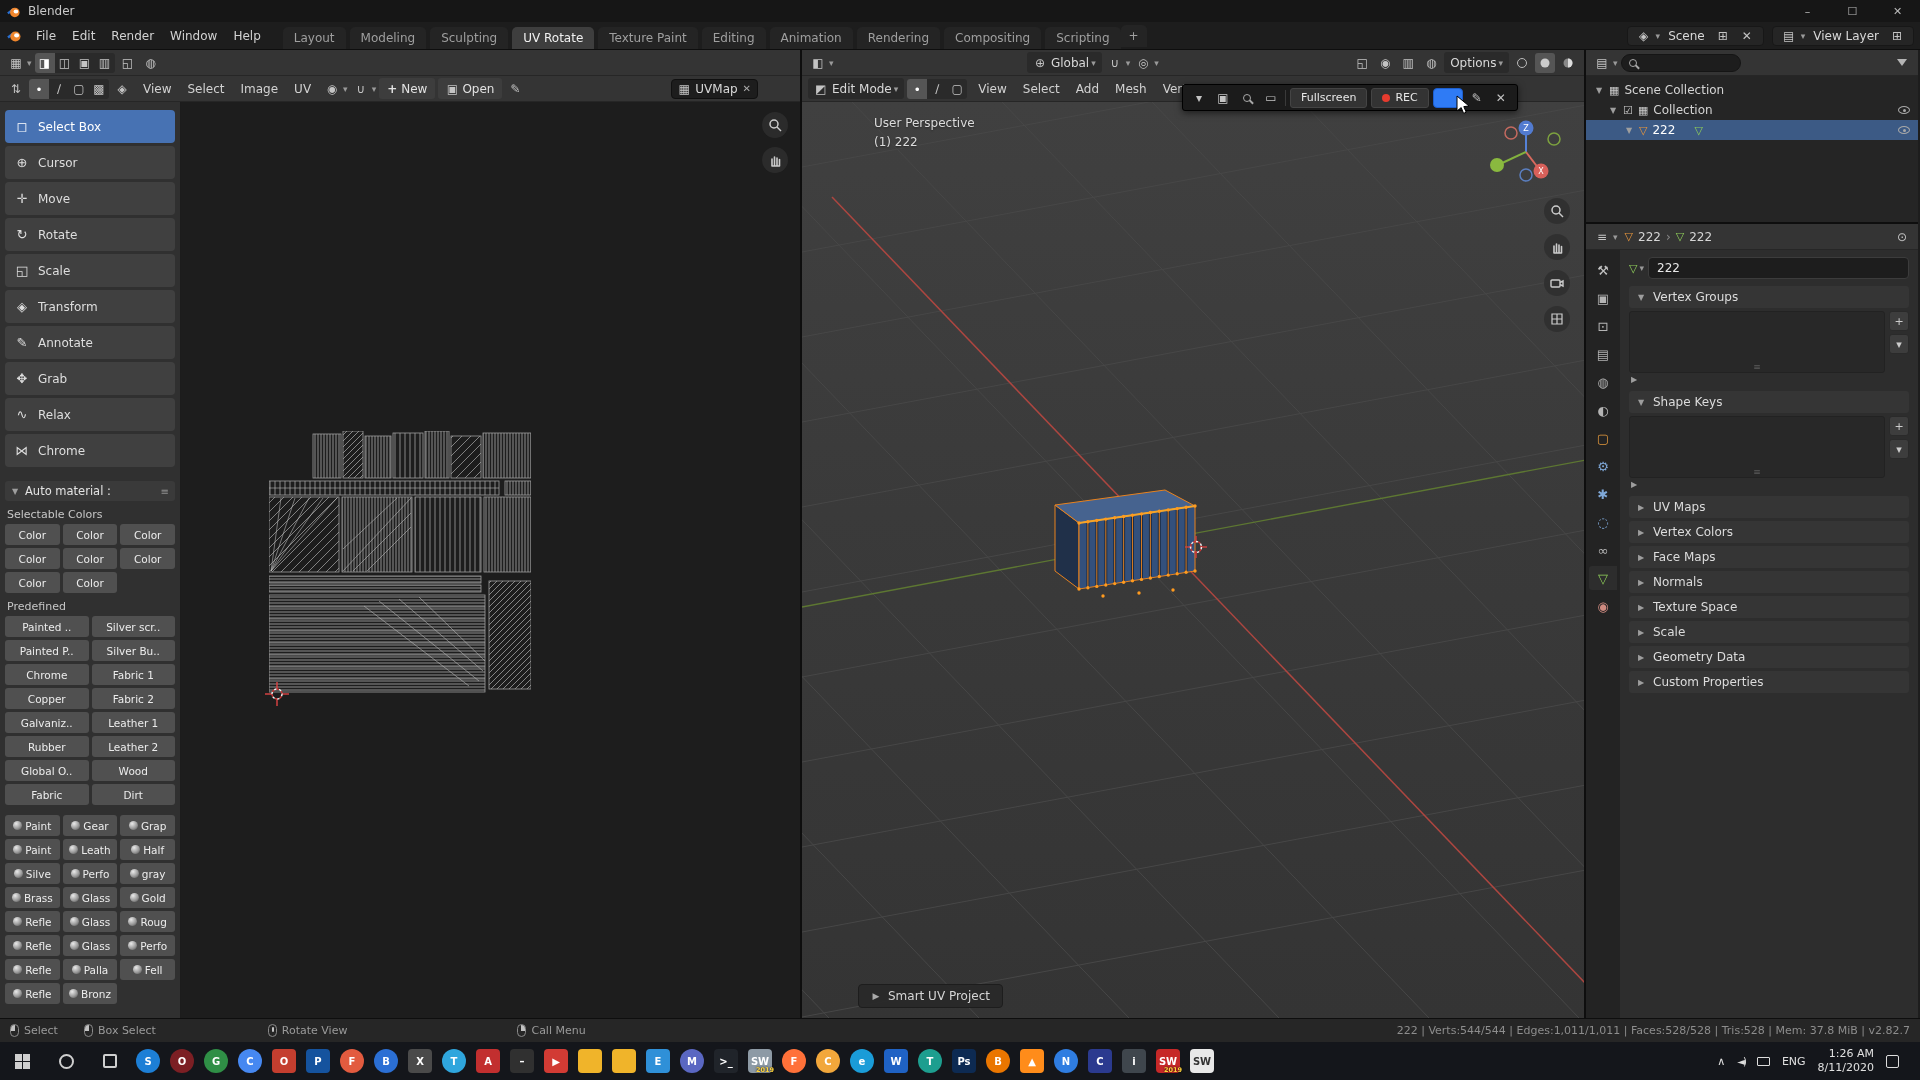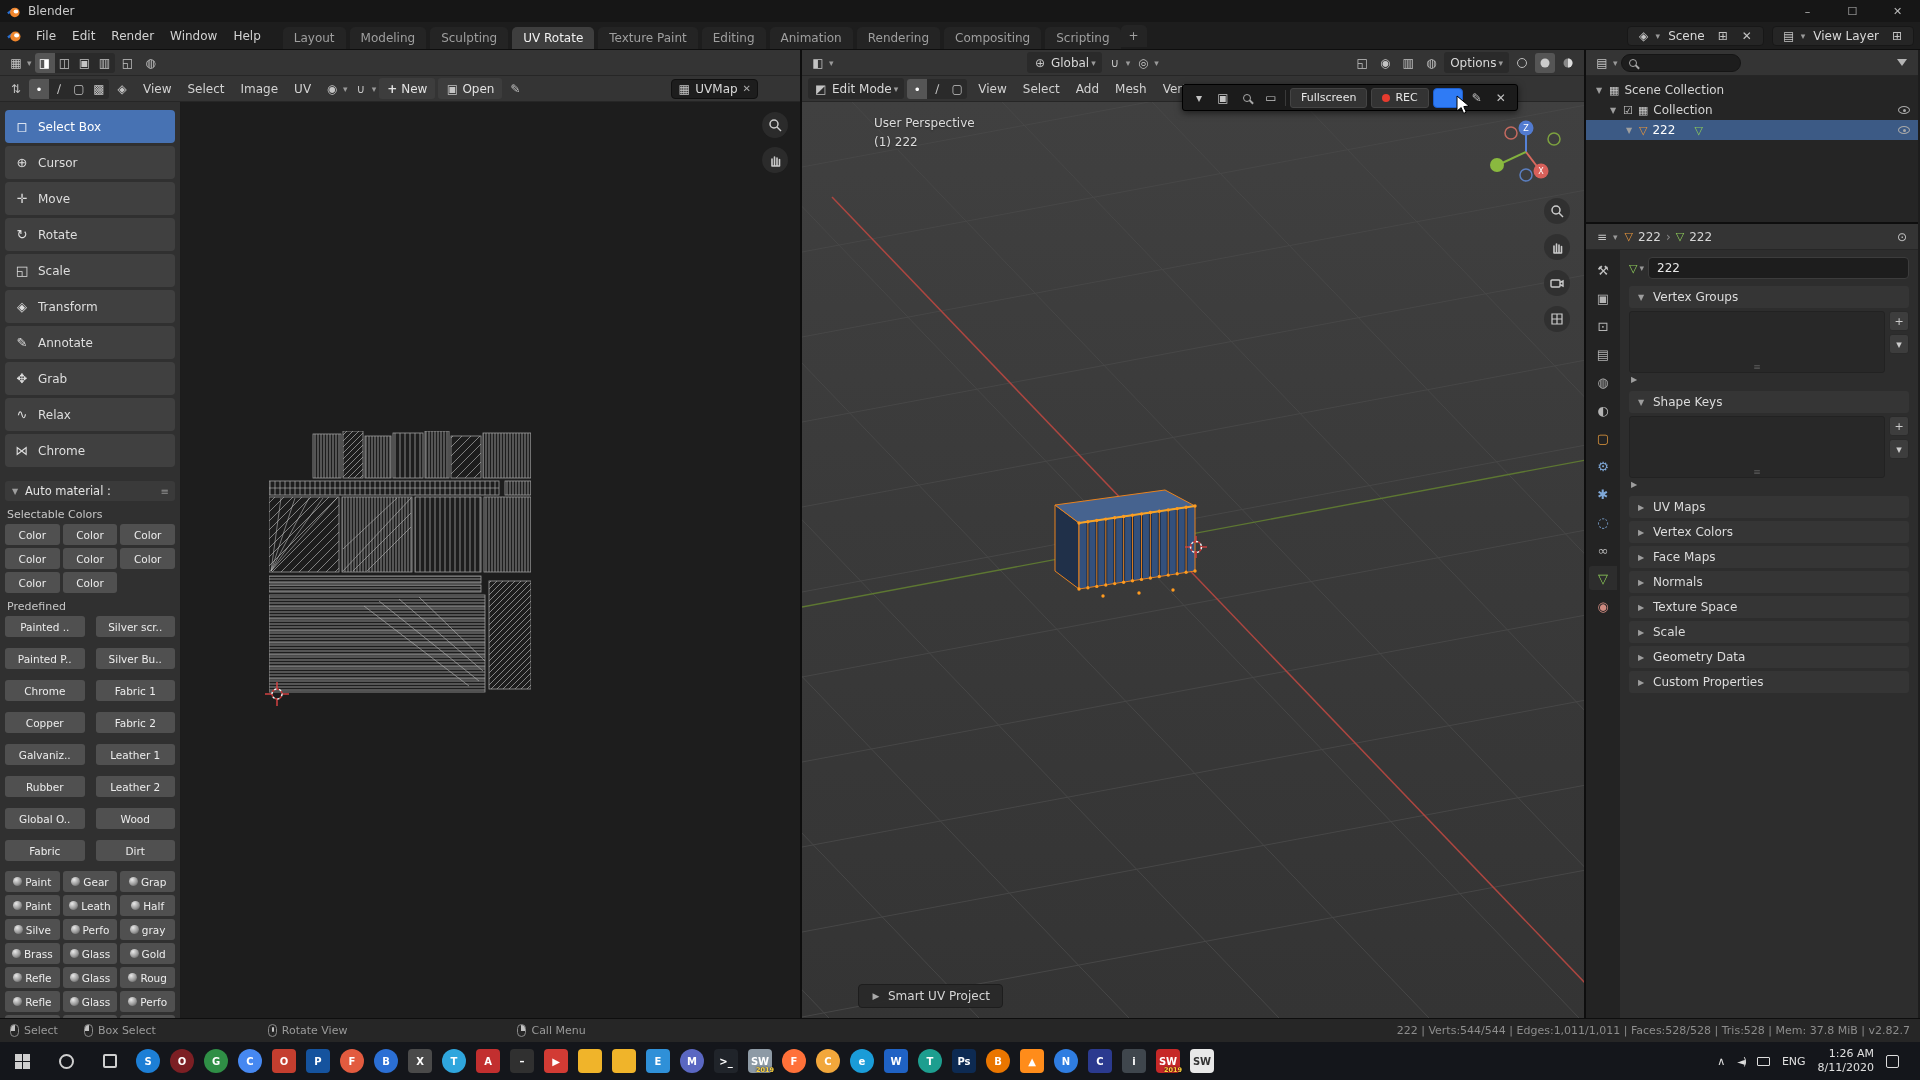--- a/index.html
+++ b/index.html
@@ -40,21 +40,21 @@
   .uv-body{flex:1;display:flex;position:relative;background:#1d1d1d;min-height:0;}
   .uv-toolbar{width:181px;background:#303030;border-right:1px solid #1c1c1c;padding:8px 5px;overflow:hidden;flex:none;}
   .tool-btn{height:33px;margin-bottom:3px;background:#404040;border-radius:4px;display:flex;align-items:center;gap:7px;padding:0 8px;font-size:12px;color:#dedede;}
   .tool-btn.active{background:#4772b3;color:#fff;}
   .t-ic{width:18px;text-align:center;font-size:13px;}
   .am-panel{margin-top:14px;}
   .am-header{height:20px;background:#3a3a3a;border-radius:3px;display:flex;align-items:center;gap:5px;padding:0 5px;font-size:11.5px;color:#e3e3e3;}
   .am-grip{margin-left:auto;color:#8f8f8f;font-size:10px;letter-spacing:1px;}
   .am-label{font-size:11px;color:#c7c7c7;margin:7px 2px 3px;}
   .grid3{display:grid;grid-template-columns:repeat(3,1fr);gap:3px;}
-  .grid2{display:grid;grid-template-columns:repeat(2,1fr);gap:11px;}
+  .grid2{display:grid;grid-template-columns:repeat(2,1fr);gap:3px;}
   .btn{height:21px;background:#505050;border-radius:3px;color:#ececec;font-size:10.5px;display:flex;align-items:center;justify-content:center;gap:3px;overflow:hidden;white-space:nowrap;padding:0 3px;}
   .sphere{width:9px;height:9px;border-radius:50%;background:radial-gradient(circle at 35% 30%,#eaeaea,#9a9a9a 55%,#4e4e4e 95%);flex:none;}
   .uv-canvas{flex:1;position:relative;background:#1d1d1d;overflow:hidden;}
   .uv-wire{position:absolute;left:88px;top:329px;}
   .uv-cursor{position:absolute;left:84px;top:580px;}
   .corner-btns{position:absolute;top:10px;right:12px;display:flex;flex-direction:column;gap:9px;}
   .cbtn{width:26px;height:26px;border-radius:50%;background:rgba(46,46,46,.85);display:flex;align-items:center;justify-content:center;}
   
   .vp-canvas{flex:1;position:relative;background:linear-gradient(180deg,#404040 0%,#3a3a3a 45%,#343434 100%);overflow:hidden;min-height:0;}
   .vp-svg{position:absolute;left:0;top:0;}

